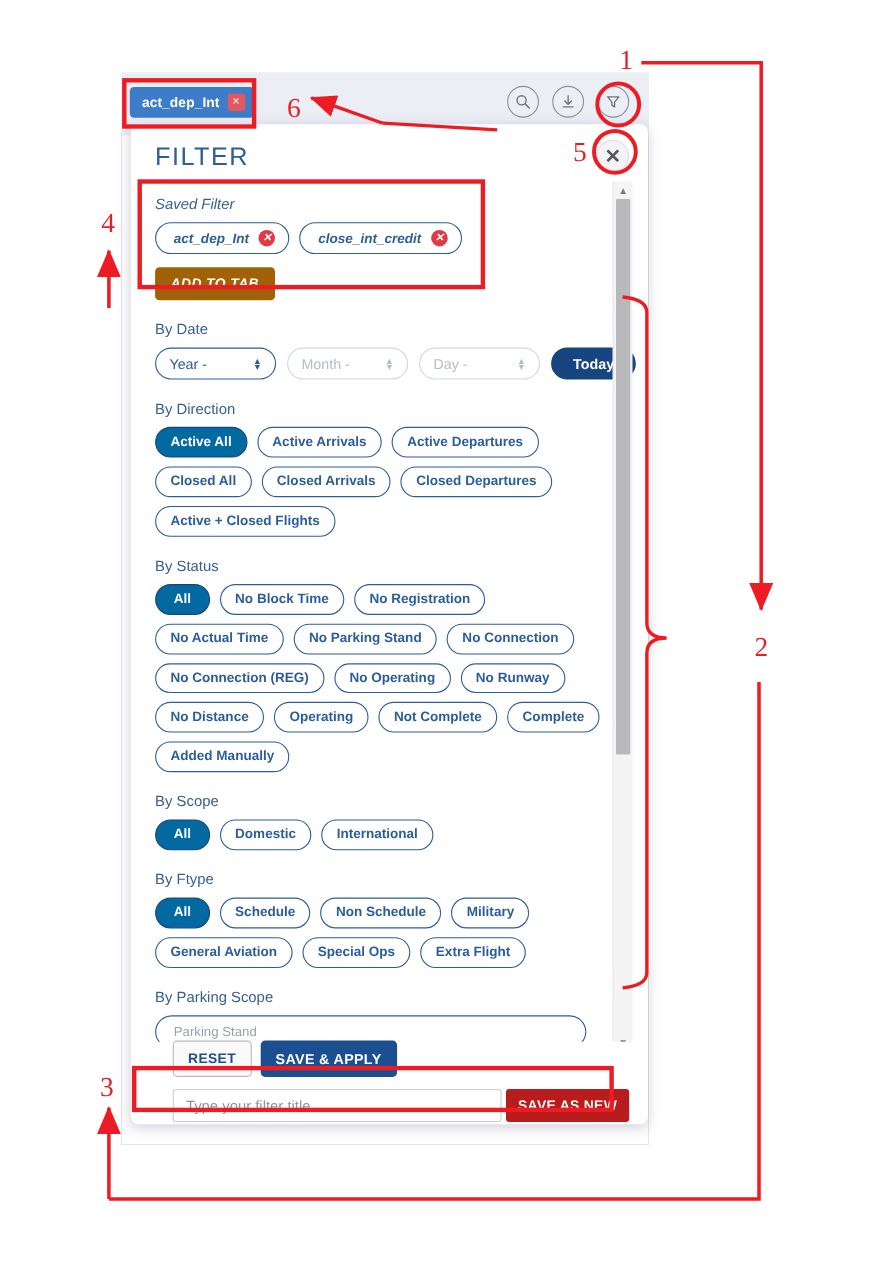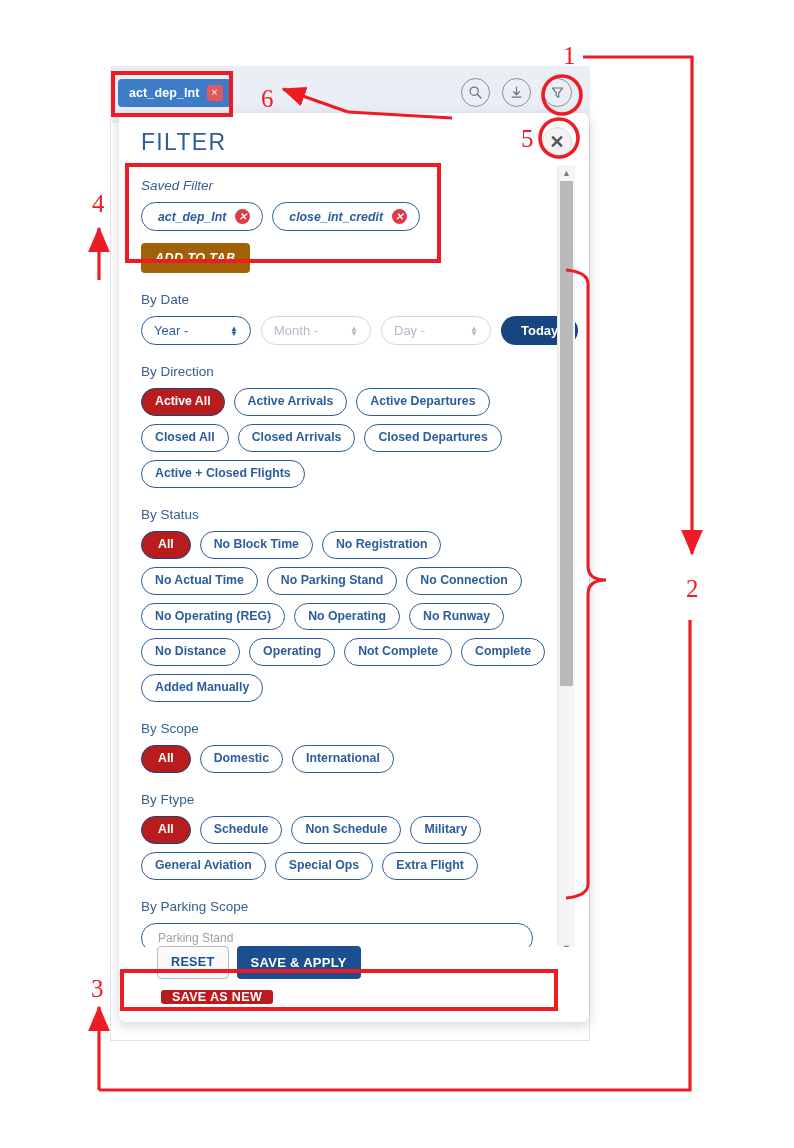--- a/index.html
+++ b/index.html
@@ -108,21 +108,21 @@
   .chip{
     border:1.3px solid #2c5d9b;
     border-radius:16px;
     color:#2c5d9b;background:#ffffff;
     font-size:12.3px;font-weight:bold;
     padding:6px 13px 7px;
     line-height:1.05;
     white-space:nowrap;
   }
   .chip.active{
-    background:#b91c1c;border-color:#17457f;color:#ffffff;
+    background:#0369a1;border-color:#17457f;color:#ffffff;
   }
   .chip.narrow{padding-left:16px;padding-right:16px;}
 
   
   #saved-filter-block{
     padding-top:13px;
     font-style:italic;
   }
   .saved-chip{
     display:inline-flex;align-items:center;gap:9px;
@@ -305,21 +305,21 @@
 
       <div class="section">
         <div class="section-label">By Status</div>
         <div class="chip-row" id="status-chips">
             <span class="chip active narrow">All</span>
             <span class="chip">No Block Time</span>
             <span class="chip">No Registration</span>
             <span class="chip">No Actual Time</span>
             <span class="chip">No Parking Stand</span>
             <span class="chip">No Connection</span>
-            <span class="chip">No Operating (REG)</span>
+            <span class="chip">No Connection (REG)</span>
             <span class="chip">No Operating</span>
             <span class="chip">No Runway</span>
             <span class="chip">No Distance</span>
             <span class="chip">Operating</span>
             <span class="chip">Not Complete</span>
             <span class="chip">Complete</span>
             <span class="chip">Added Manually</span>
           </div>
       </div>
 
@@ -358,20 +358,21 @@
     <div id="sb-thumb"></div>
     <div class="sb-arrow bottom">▼</div>
   </div>
 
   <div id="filter-footer">
     <div id="footer-btn-row">
       <span id="reset-btn">RESET</span>
       <span id="save-apply-btn">SAVE &amp; APPLY</span>
     </div>
     <div id="save-new-row">
+      <div id="filter-title-input">Type your filter title</div>
       <span id="save-new-btn">SAVE AS NEW</span>
     </div>
   </div>
 </div>
 
 <svg id="annotations" viewBox="0 0 794 1148">
   <defs>
     <marker id="ah" markerWidth="9" markerHeight="9" refX="7.5" refY="3.4" orient="auto">
       <polygon points="0,0 8,3.4 0,6.8" fill="#ed1c24"></polygon>
     </marker>

